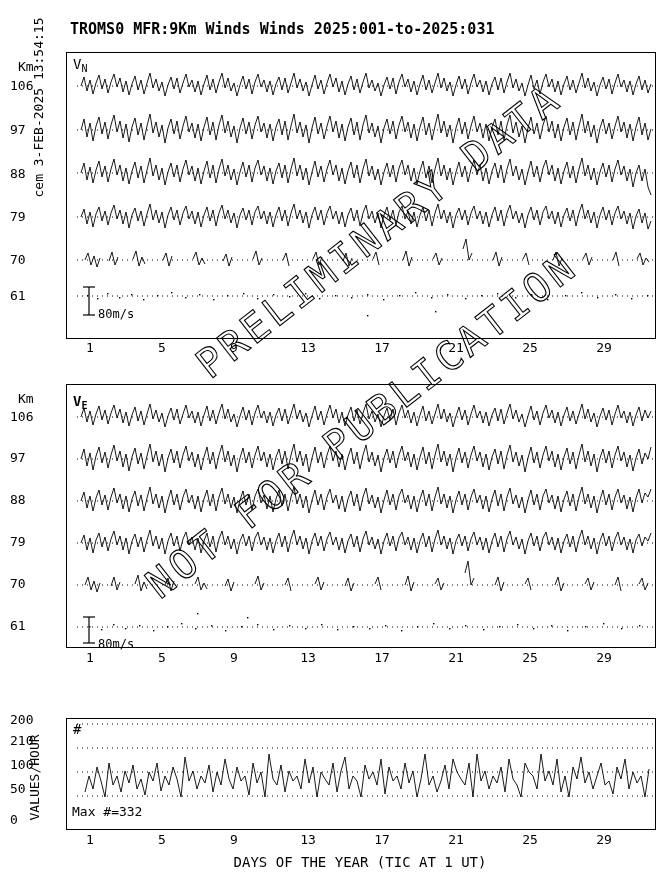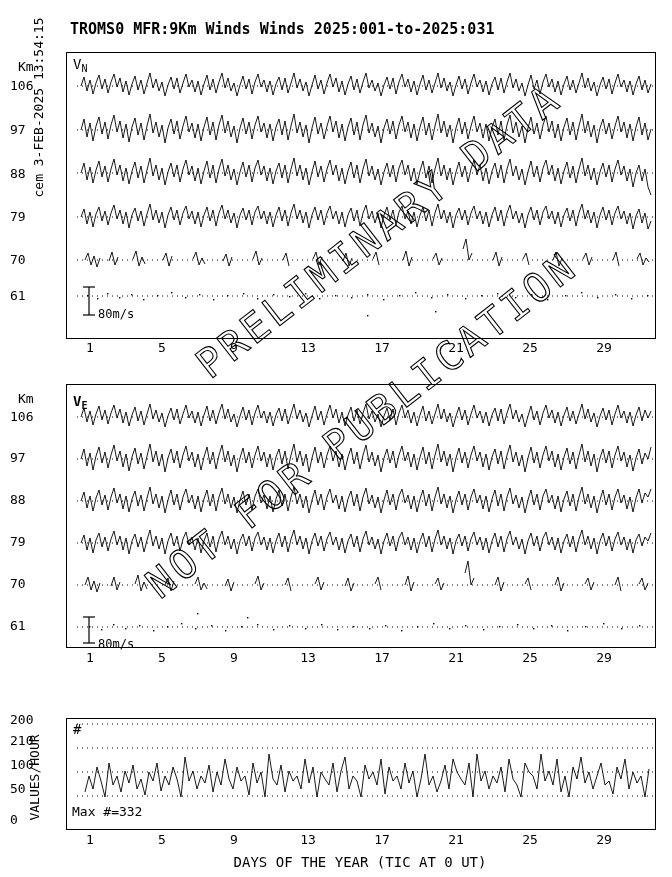--- a/index.html
+++ b/index.html
@@ -345,18 +345,18 @@
     <span style="left:96px">5</span>
     <span style="left:168px">9</span>
     <span style="left:242px">13</span>
     <span style="left:316px">17</span>
     <span style="left:390px">21</span>
     <span style="left:464px">25</span>
     <span style="left:538px">29</span>
   </div>
 </div>
 
-<div id="xtitle" class="abs">DAYS OF THE YEAR (TIC AT 0 UT)</div>
+<div id="xtitle" class="abs">DAYS OF THE YEAR (TIC AT 1 UT)</div>
 
 <svg id="wm" class="abs" width="600" height="620" viewBox="0 0 600 620">
   <text x="150" y="320" transform="rotate(-38 150 320)" font-family="'DejaVu Sans Mono','Liberation Mono',monospace" font-size="40" fill="none" stroke="#000" stroke-width="1.1" letter-spacing="4">PRELIMINARY DATA</text>
   <text x="100" y="540" transform="rotate(-38 100 540)" font-family="'DejaVu Sans Mono','Liberation Mono',monospace" font-size="40" fill="none" stroke="#000" stroke-width="1.1" letter-spacing="4">NOT FOR PUBLICATION</text>
 </svg>
 
 </body></html>

